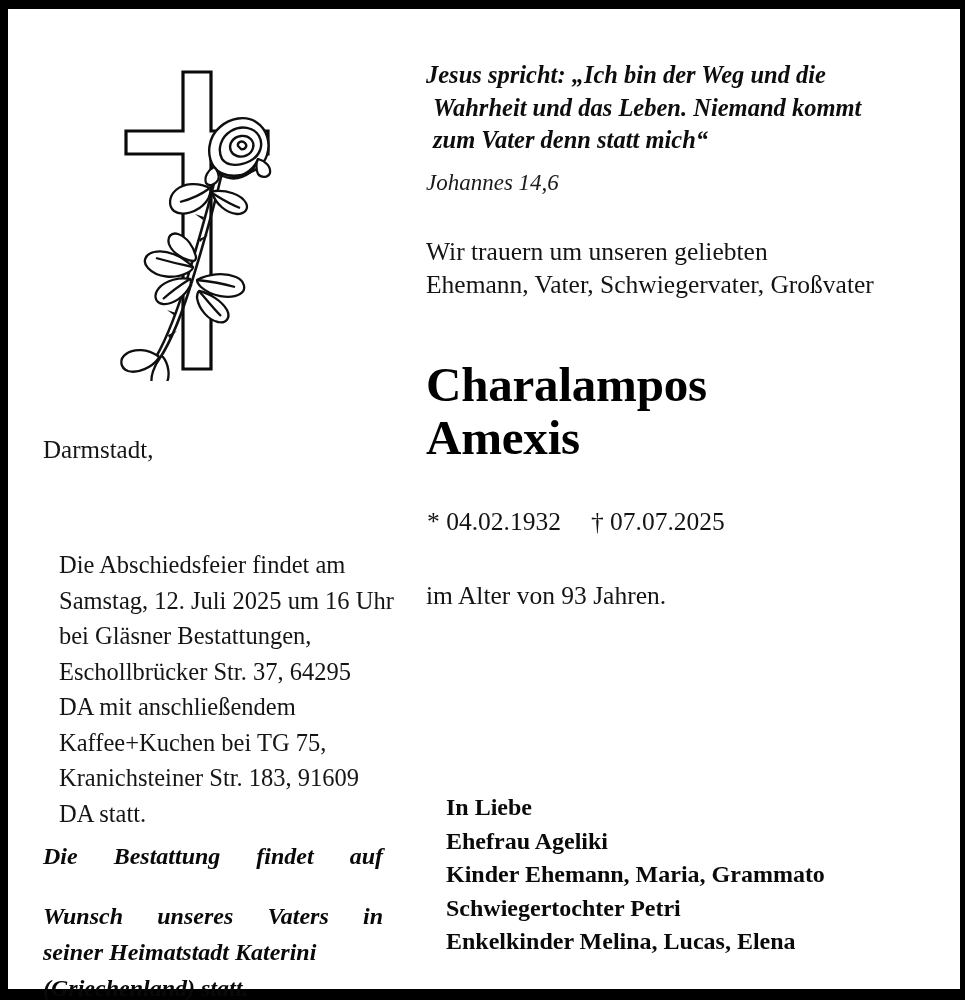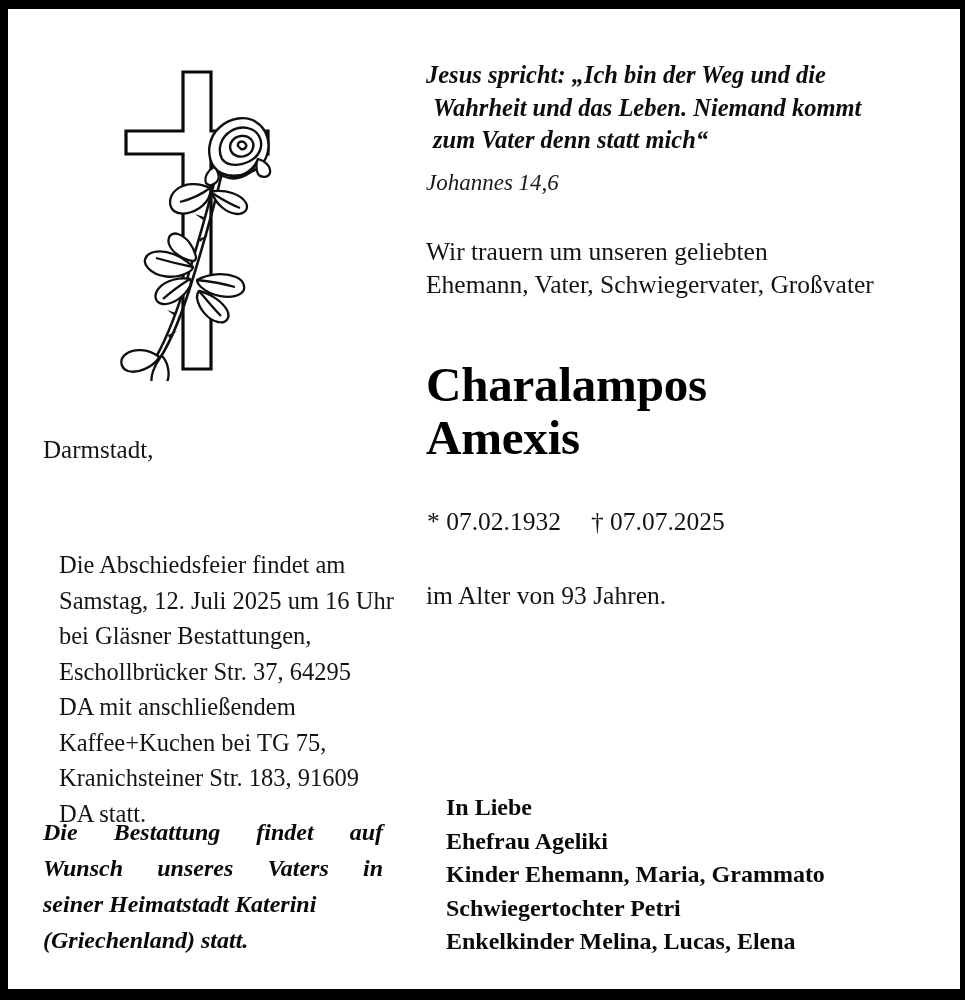--- a/index.html
+++ b/index.html
@@ -83,20 +83,21 @@
     font-weight: bold;
     font-style: italic;
     text-align: justify;
     color: #090909;
   }
   .burial-block .ln { display: block; }
   .burial-block .just {
     display: block;
     text-align: justify;
     text-align-last: justify;
+    margin-top: 24px;
   }
 
   
   .col-right {
     position: absolute;
     left: 418px;
     top: 0;
     width: 530px;
     height: 100%;
   }
@@ -347,21 +348,21 @@
       <div class="mourn">
         <div>Wir trauern um unseren geliebten</div>
         <div>Ehemann, Vater, Schwiegervater, Großvater</div>
       </div>
 
       <div class="name">
         <div>Charalampos</div>
         <div>Amexis</div>
       </div>
 
-      <div class="dates"><span>*</span> <span>07.02.1932</span><span class="gap"></span><span>†</span> <span>07.07.2025</span></div>
+      <div class="dates"><span>*</span> <span>04.02.1932</span><span class="gap"></span><span>†</span> <span>07.07.2025</span></div>
 
       <div class="age">im Alter von 93 Jahren.</div>
 
       <div class="family">
         <span class="ln">In Liebe</span>
         <span class="ln">Ehefrau Ageliki</span>
         <span class="ln">Kinder Ehemann, Maria, Grammato</span>
         <span class="ln">Schwiegertochter Petri</span>
         <span class="ln">Enkelkinder Melina, Lucas, Elena</span>
       </div>

